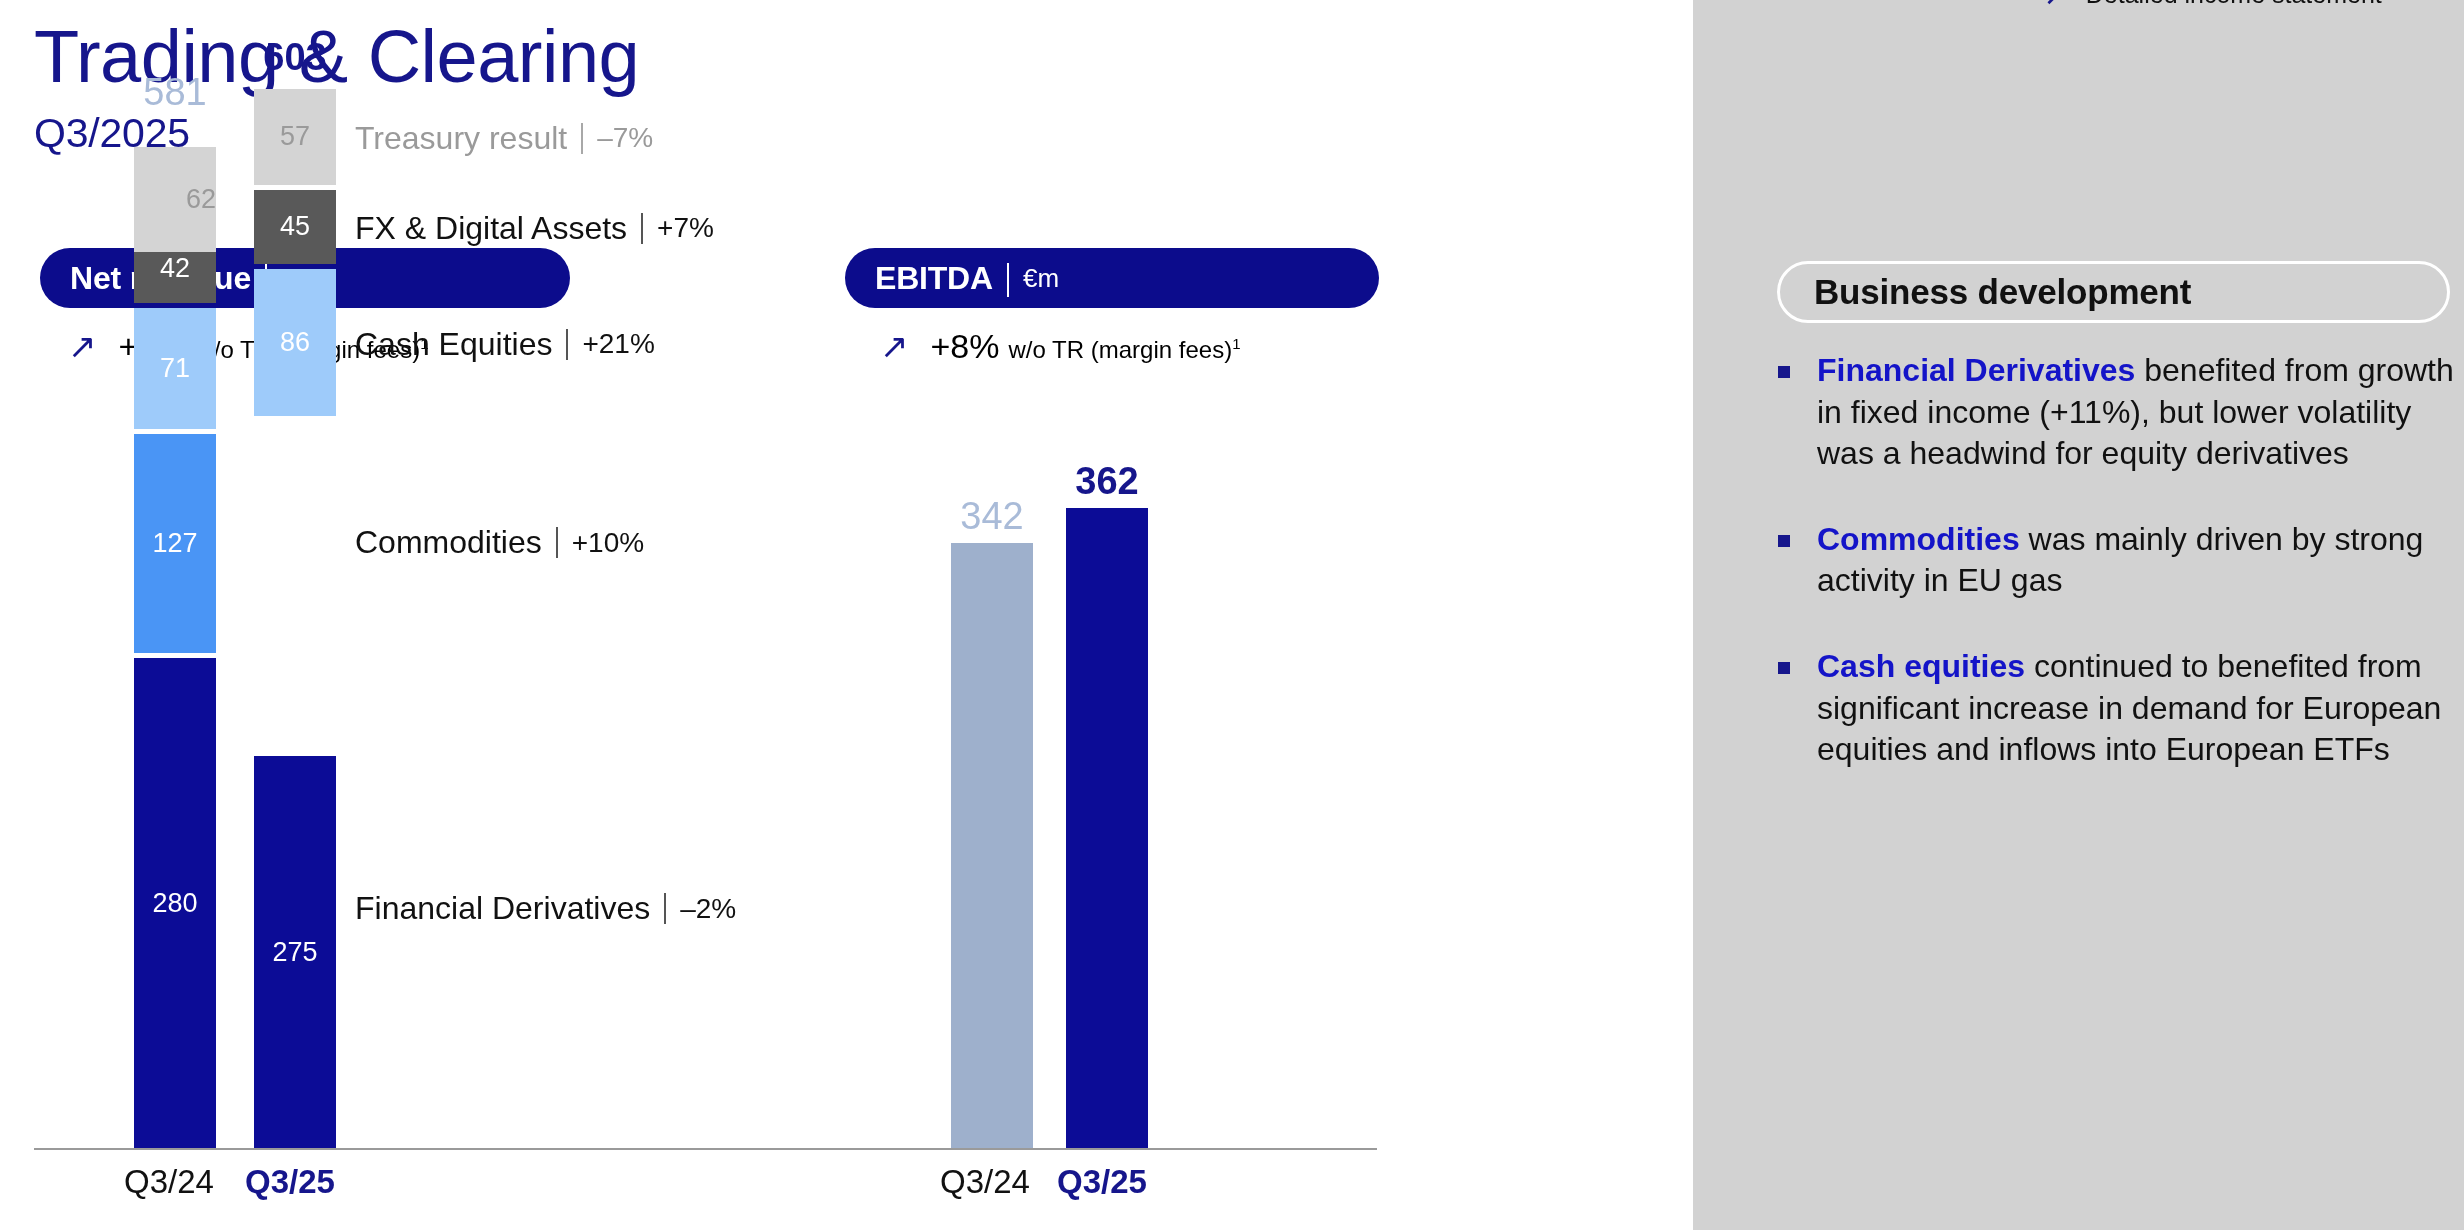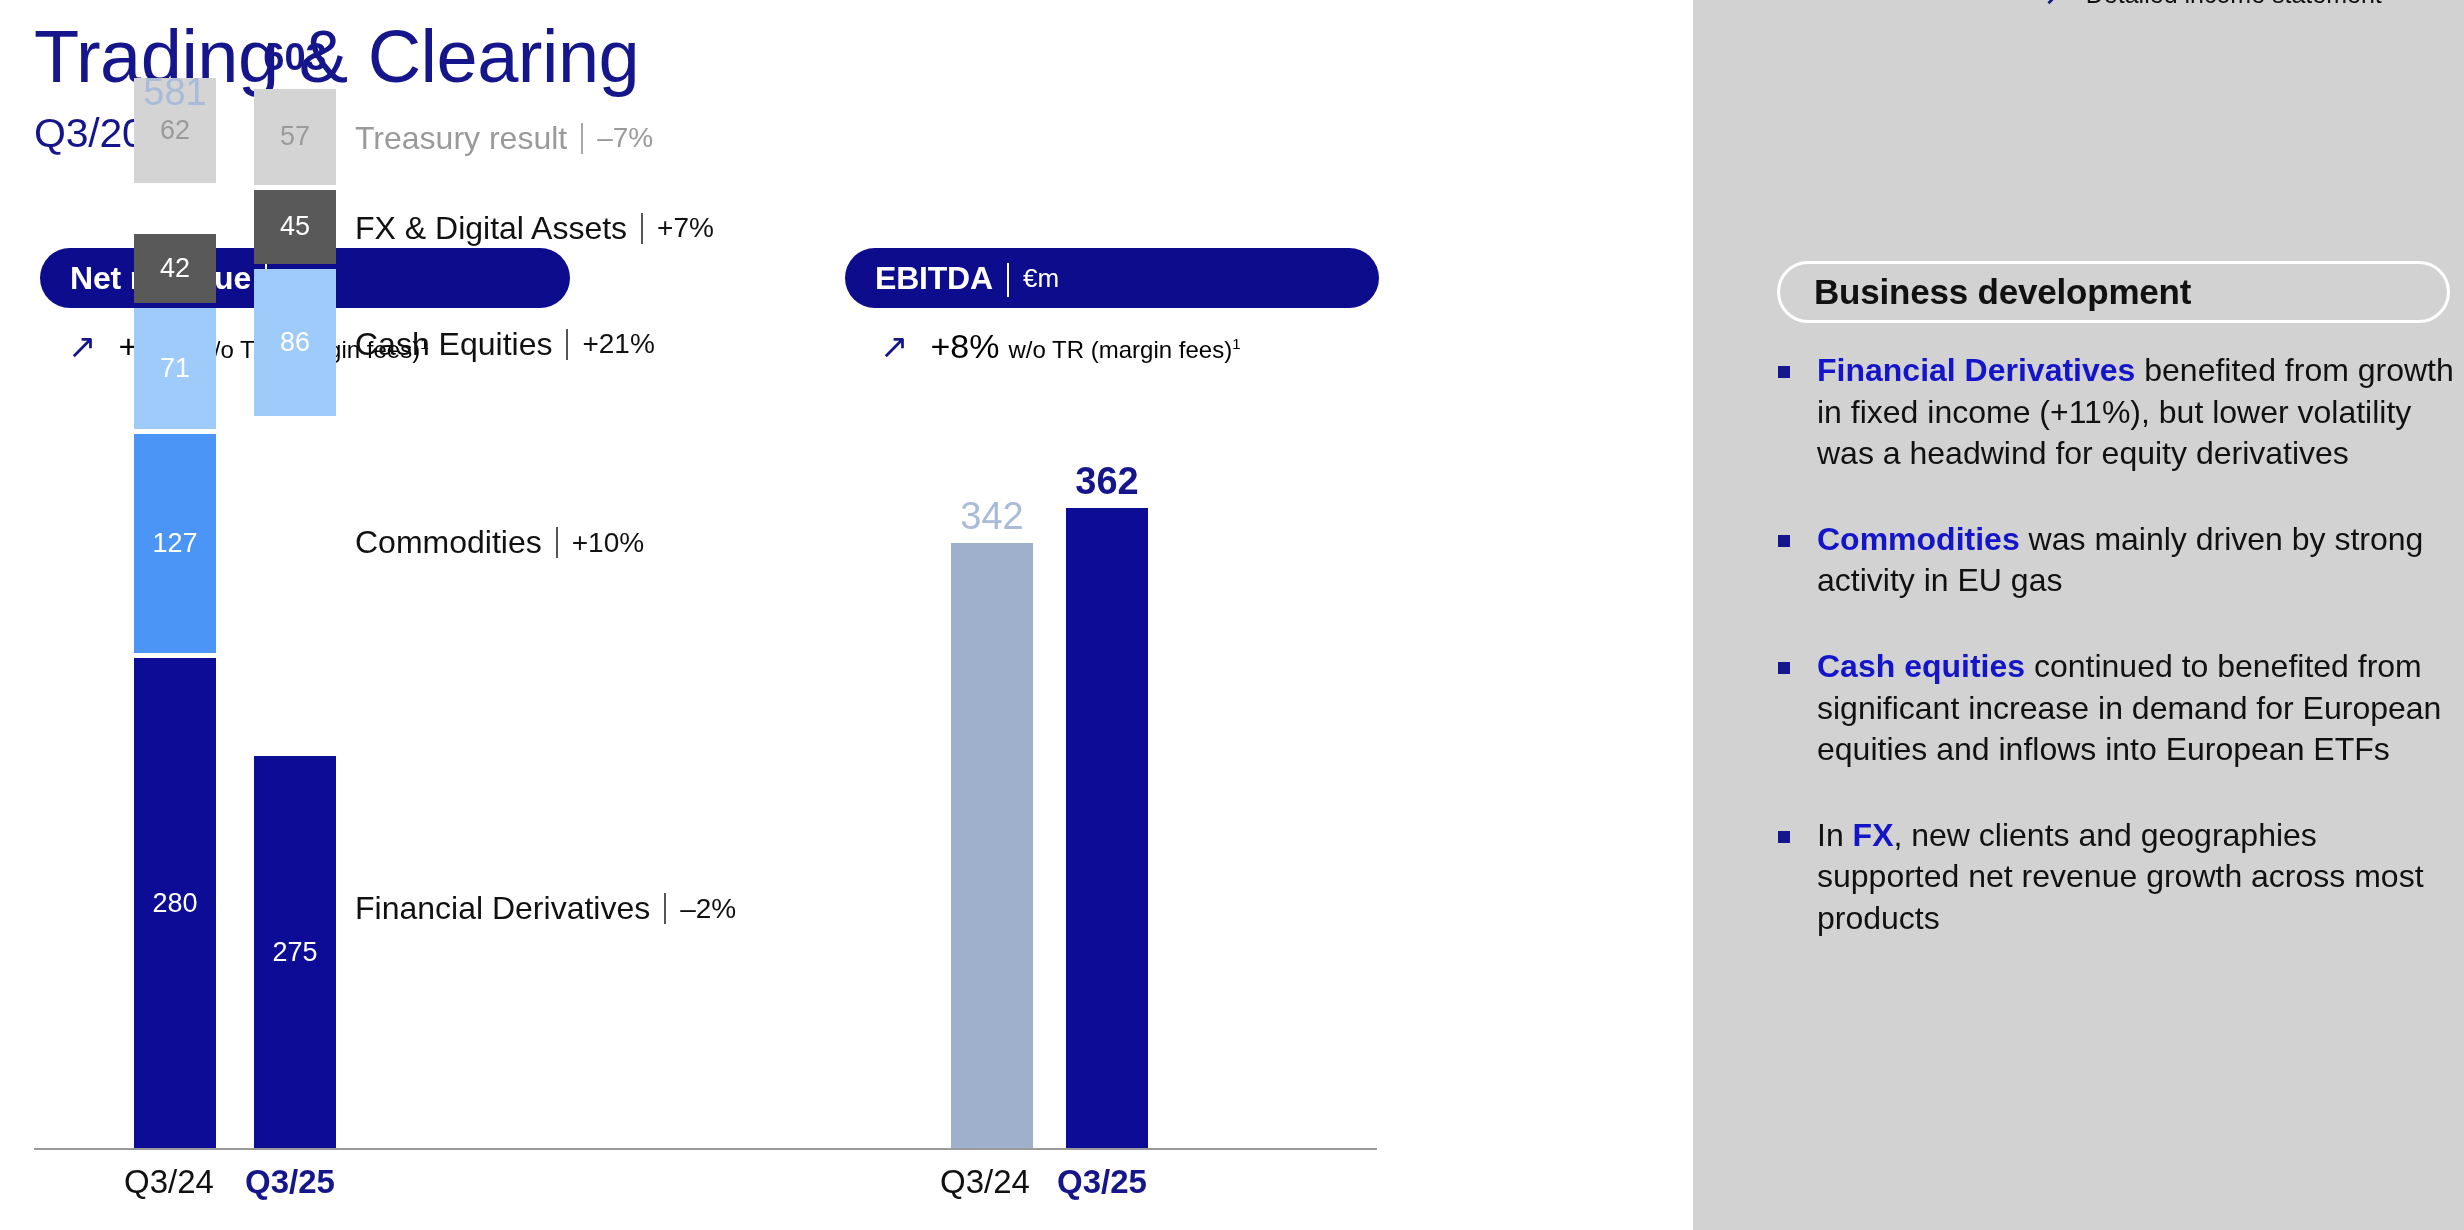--- a/index.html
+++ b/index.html
@@ -257,21 +257,21 @@
         </div>
         <div class="seg" style="bottom: 494.992px; height: 219.514px; background: rgb(74, 149, 245);">
           <span class="seg-val" style="color: rgb(255, 255, 255);">127</span>
         </div>
         <div class="seg" style="bottom: 719.506px; height: 120.516px; background: rgb(158, 203, 250);">
           <span class="seg-val" style="color: rgb(255, 255, 255);">71</span>
         </div>
         <div class="seg" style="bottom: 845.022px; height: 69.2488px; background: rgb(89, 89, 89);">
           <span class="seg-val" style="color: rgb(255, 255, 255);">42</span>
         </div>
-        <div class="seg" style="bottom: 965px; height: 104.605px; background: rgb(212, 212, 212);">
+        <div class="seg" style="bottom: 896px; height: 104.605px; background: rgb(212, 212, 212); justify-content: flex-end;">
           <span class="seg-val" style="color: rgb(154, 154, 154);">62</span>
         </div>
       </div>
     <div class="total-lbl total-prev" id="nr-total-0" style="left: 134px; width: 82px; bottom: 1118.88px;">581</div>
     <div class="x-lbl x-prev" style="left:124px;">Q3/24</div>
 
     <div class="bar-col" id="nr-col-1" style="left: 254px; bottom: 82px; width: 82px; height: 1064.23px;">
         <div class="seg" style="bottom: 0px; height: 392px; background: rgb(12, 12, 150);">
           <span class="seg-val" style="color: rgb(255, 255, 255);">275</span>
         </div>
@@ -343,21 +343,17 @@
           <div class="bullet-text"><b>Financial Derivatives</b> benefited from growth in fixed income (+11%), but lower volatility was a headwind for equity derivatives</div>
         </div>
         <div class="bullet">
           <span class="bullet-marker"></span>
           <div class="bullet-text"><b>Commodities</b> was mainly driven by strong activity in EU gas</div>
         </div>
         <div class="bullet">
           <span class="bullet-marker"></span>
           <div class="bullet-text"><b>Cash equities</b> continued to benefited from significant increase in demand for European equities and inflows into European ETFs</div>
         </div>
-        <div class="bullet">
-          <span class="bullet-marker"></span>
-          <div class="bullet-text">In <b>FX</b>, new clients and geographies supported net revenue growth across most products</div>
-        </div>
       </div>
 
   </div>
 
 </div>
 
 </body></html>

